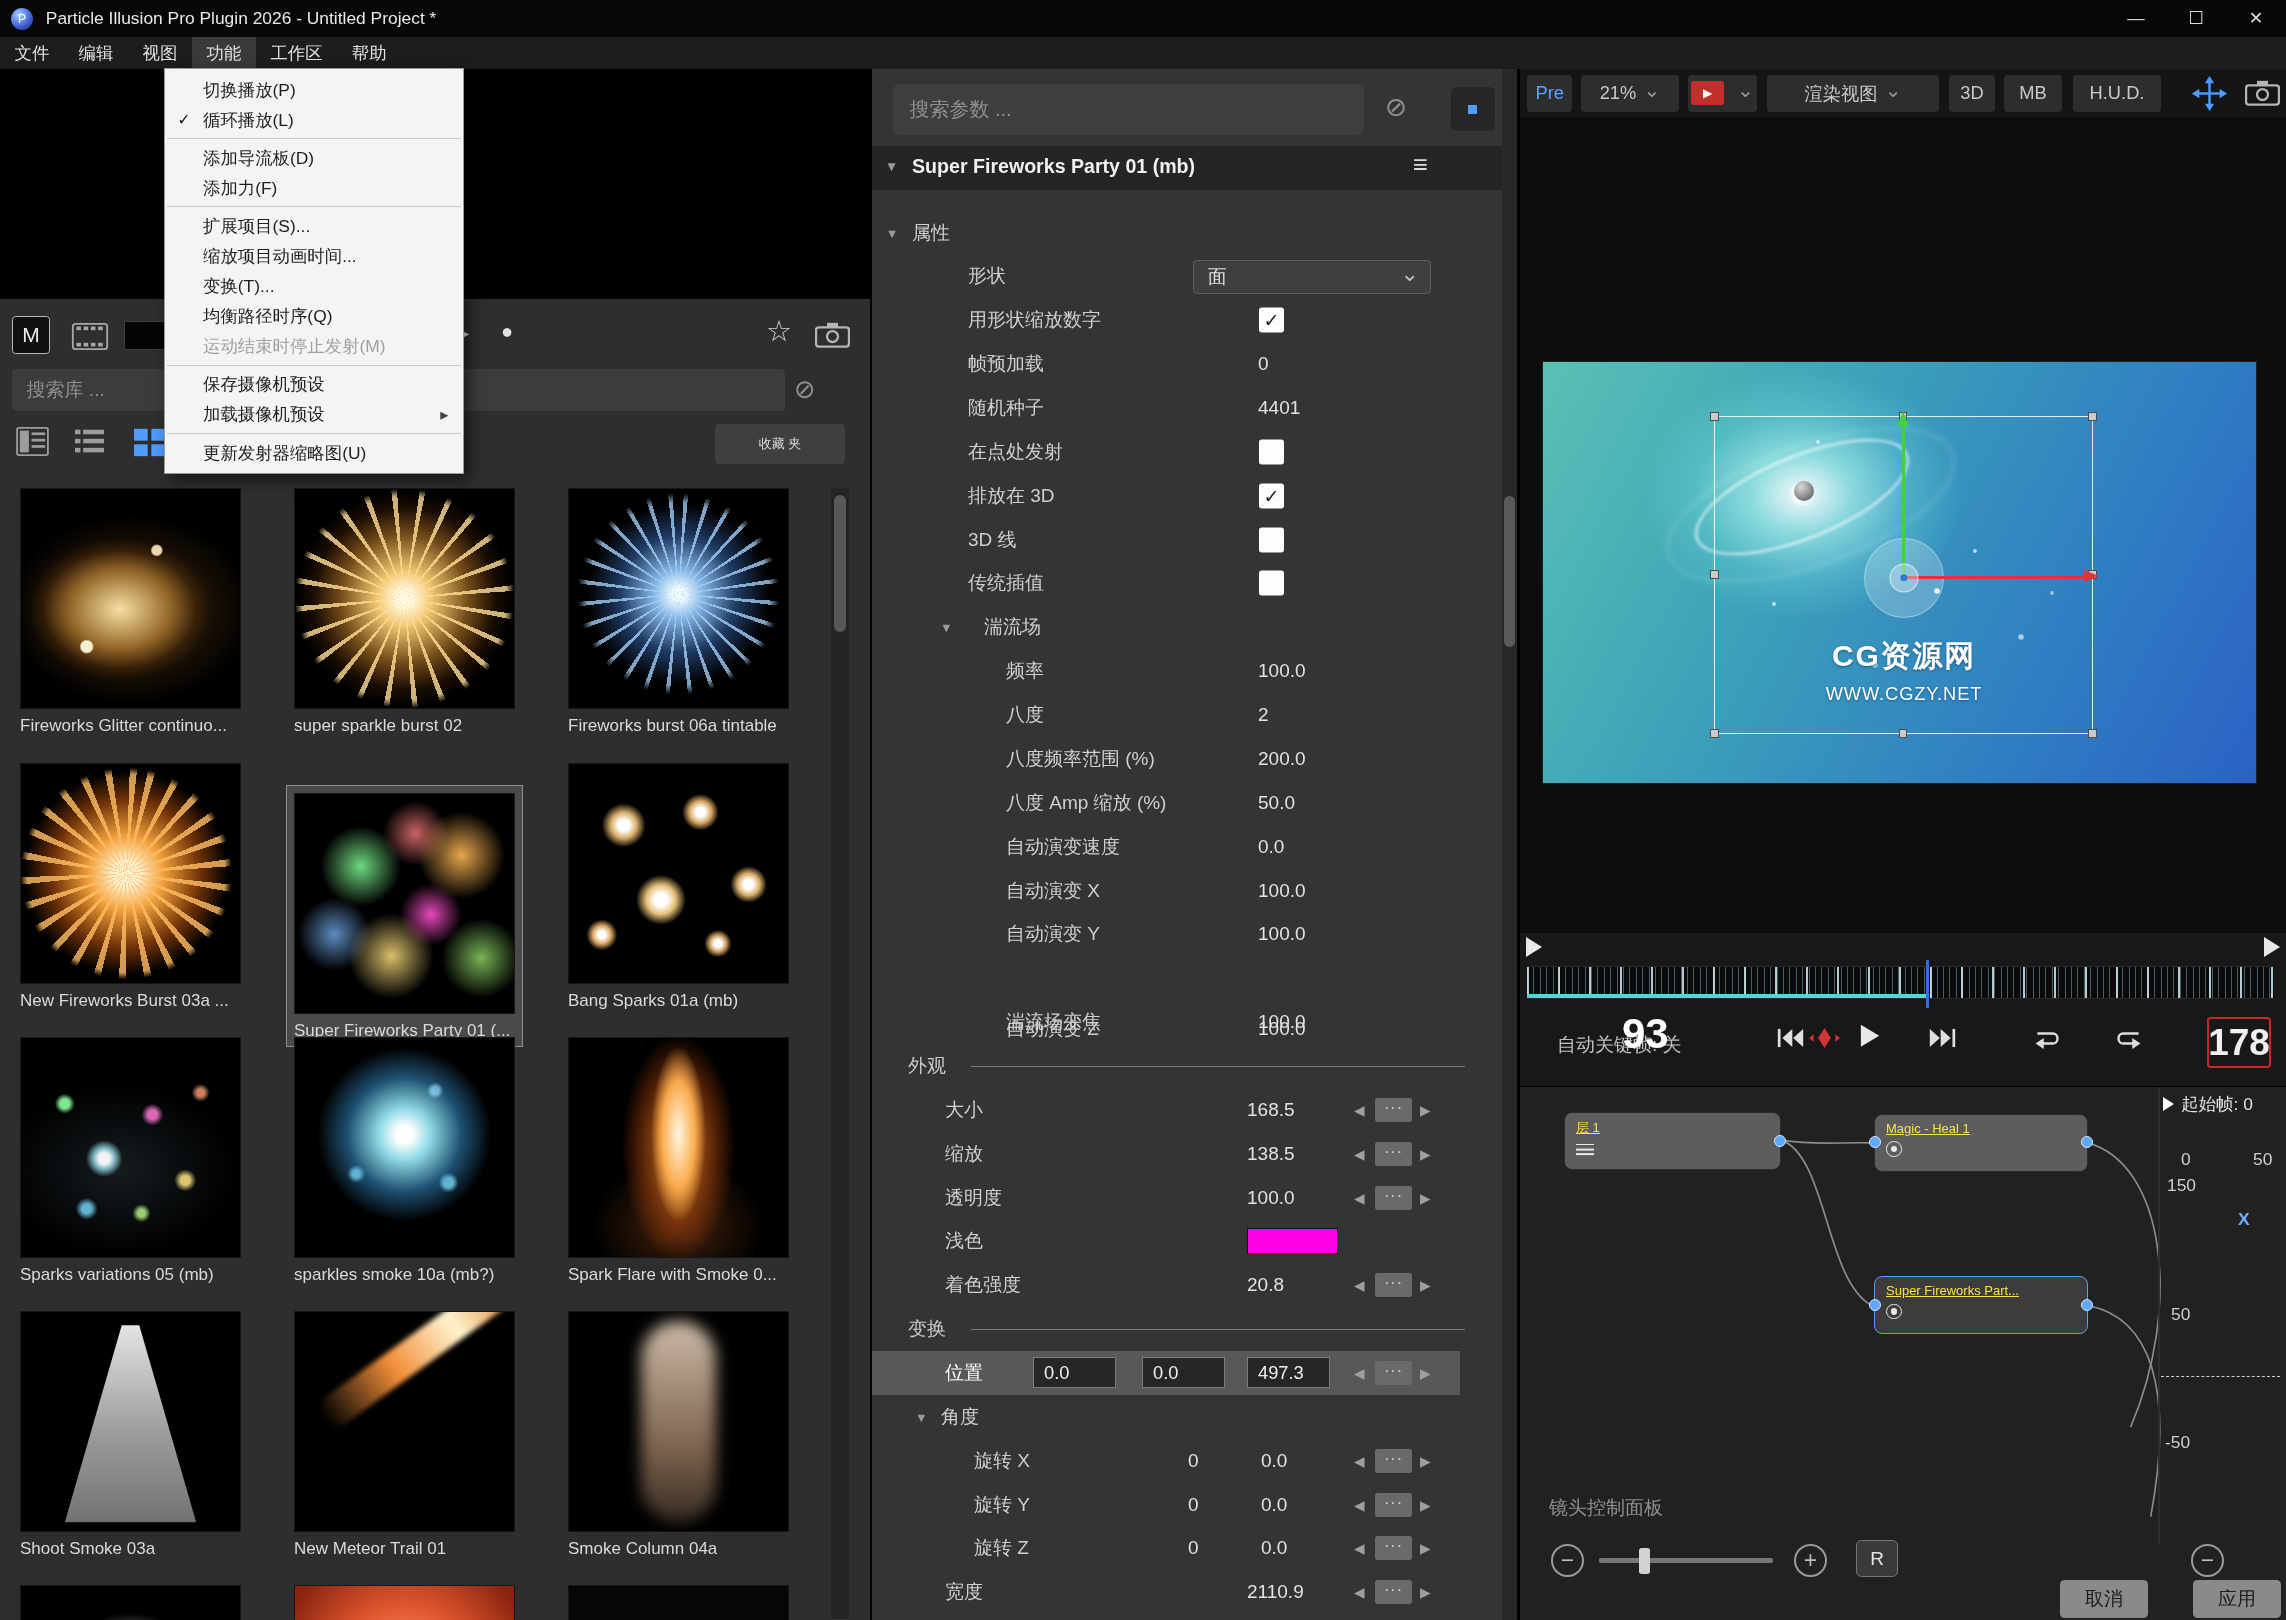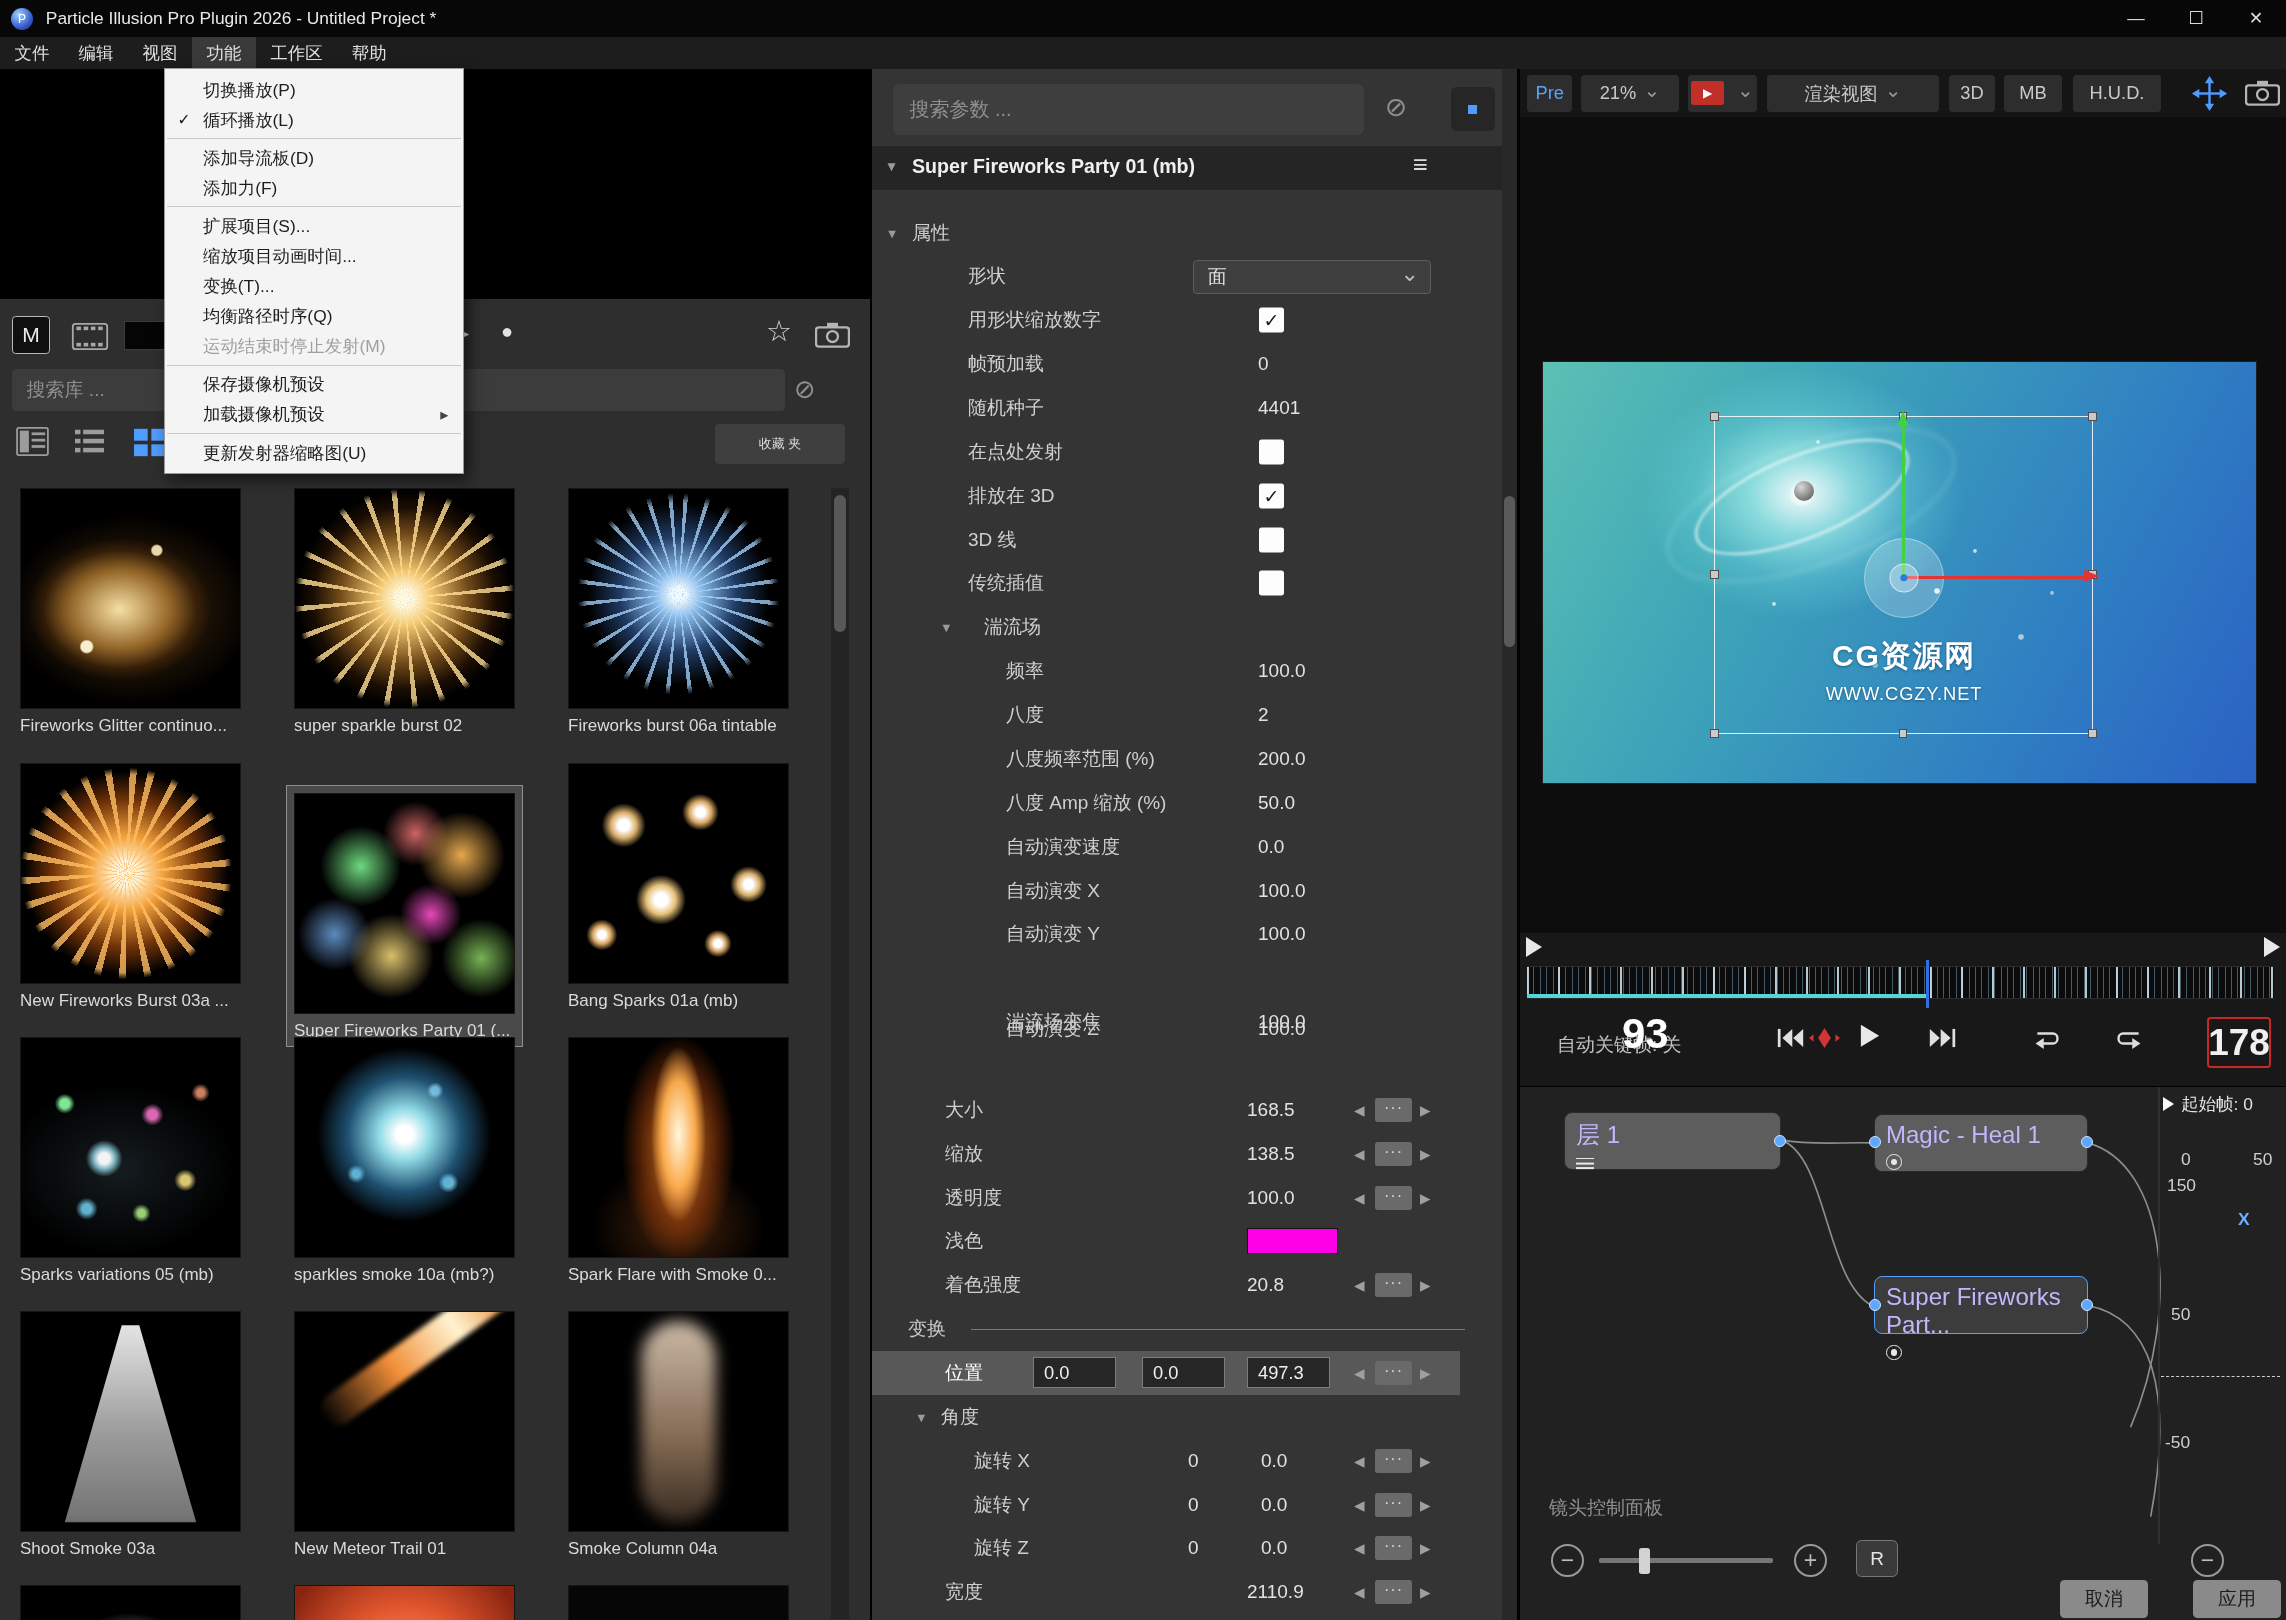--- a/index.html
+++ b/index.html
@@ -230,21 +230,21 @@
   .tb-loop1{left:511px;} .tb-loop2{left:594px;}
   .endframe{position:absolute;left:687px;top:948px;width:64px;height:51px;border:2.7px solid #c62828;border-radius:3.7px;
     display:flex;align-items:center;justify-content:center;font-size:37px;font-weight:bold;color:#f0f0f0;}
 
   
   .node-area{position:absolute;left:0;top:1017px;width:766px;height:534px;background:#212121;border-top:0.9px solid #000;}
   .wires{position:absolute;left:0;top:0;width:766px;height:534px;}
   .vsep{position:absolute;left:638px;top:0;width:1.8px;height:457px;background:#2f2f2f;}
   .startframe{position:absolute;left:643px;top:4.6px;font-size:17.4px;color:#e2e2e2;display:flex;align-items:center;gap:7.3px;}
   .sf-tri{width:0;height:0;border-top:7.3px solid transparent;border-bottom:7.3px solid transparent;border-left:11px solid #fff;}
-  .node{position:absolute;height:58px;background:#5d5d5d;border:0.9px solid #2b2b2b;border-radius:8.2px;color:#c4b5fd;font-size:24px;padding:6.4px 11px;}
+  .node{position:absolute;height:58px;background:#5d5d5d;border:0.9px solid #2b2b2b;border-radius:8.2px;color:#fde047;font-size:13px;padding:6.4px 11px;text-decoration:underline;}
   .node .port{position:absolute;width:12px;height:12px;border-radius:50%;background:#5fa8ff;border:1.8px solid #cfe4ff;}
   .port.in{left:-6.4px;top:50%;margin-top:-6.4px;} .port.out{right:-6.4px;top:50%;margin-top:-6.4px;}
   .nicon-lines{display:block;margin-top:6.4px;width:18.3px;border-top:1.8px solid #e8e8e8;box-shadow:0 4.6px 0 #e8e8e8,0 9.1px 0 #e8e8e8;height:1.8px;}
   .nicon-target{display:block;margin-top:5.5px;width:15.5px;height:15.5px;border:1.8px solid #e8e8e8;border-radius:50%;position:relative;}
   .nicon-target::after{content:'';position:absolute;left:50%;top:50%;width:6.4px;height:6.4px;margin:-3.2px;border-radius:50%;background:#e8e8e8;}
   .n0{left:44px;top:25px;width:217px;}
   .n1{left:354px;top:26.5px;width:214px;}
   .n2{left:354px;top:189px;width:214px;background:#3c3c3c;border:1.8px solid #56a0ff;}
   .scale-lbl{position:absolute;font-size:17.4px;color:#cfcfcf;}
   .sc-0{left:661px;top:62px;} .sc-50t{left:733px;top:62px;} .sc-150{left:647px;top:88px;}
@@ -494,20 +494,24 @@
           <span class="pval">100.0</span>
         </div>
         <div class="prow t-plain ind2" style="top: 938px;">
           <span class="plabel">自动演变 Z</span>
           <span class="pval">100.0</span>
         </div>
         <div class="prow t-plain ind2" style="top: 931px;">
           <span class="plabel">湍流场变焦</span>
           <span class="pval">100.0</span>
         </div>
+        <div class="prow t-section ind0" style="top: 975px;">
+          <span class="slabel">外观</span>
+          <span class="sline"></span>
+        </div>
         <div class="prow t-stepper ind3" style="top: 1019px;">
           <span class="plabel">大小</span>
           <span class="pval">168.5</span>
           <span class="st-left">◀</span>
           <span class="st-box">···</span>
           <span class="st-right">▶</span>
         </div>
         <div class="prow t-stepper ind3" style="top: 1063px;">
           <span class="plabel">缩放</span>
           <span class="pval">138.5</span>

